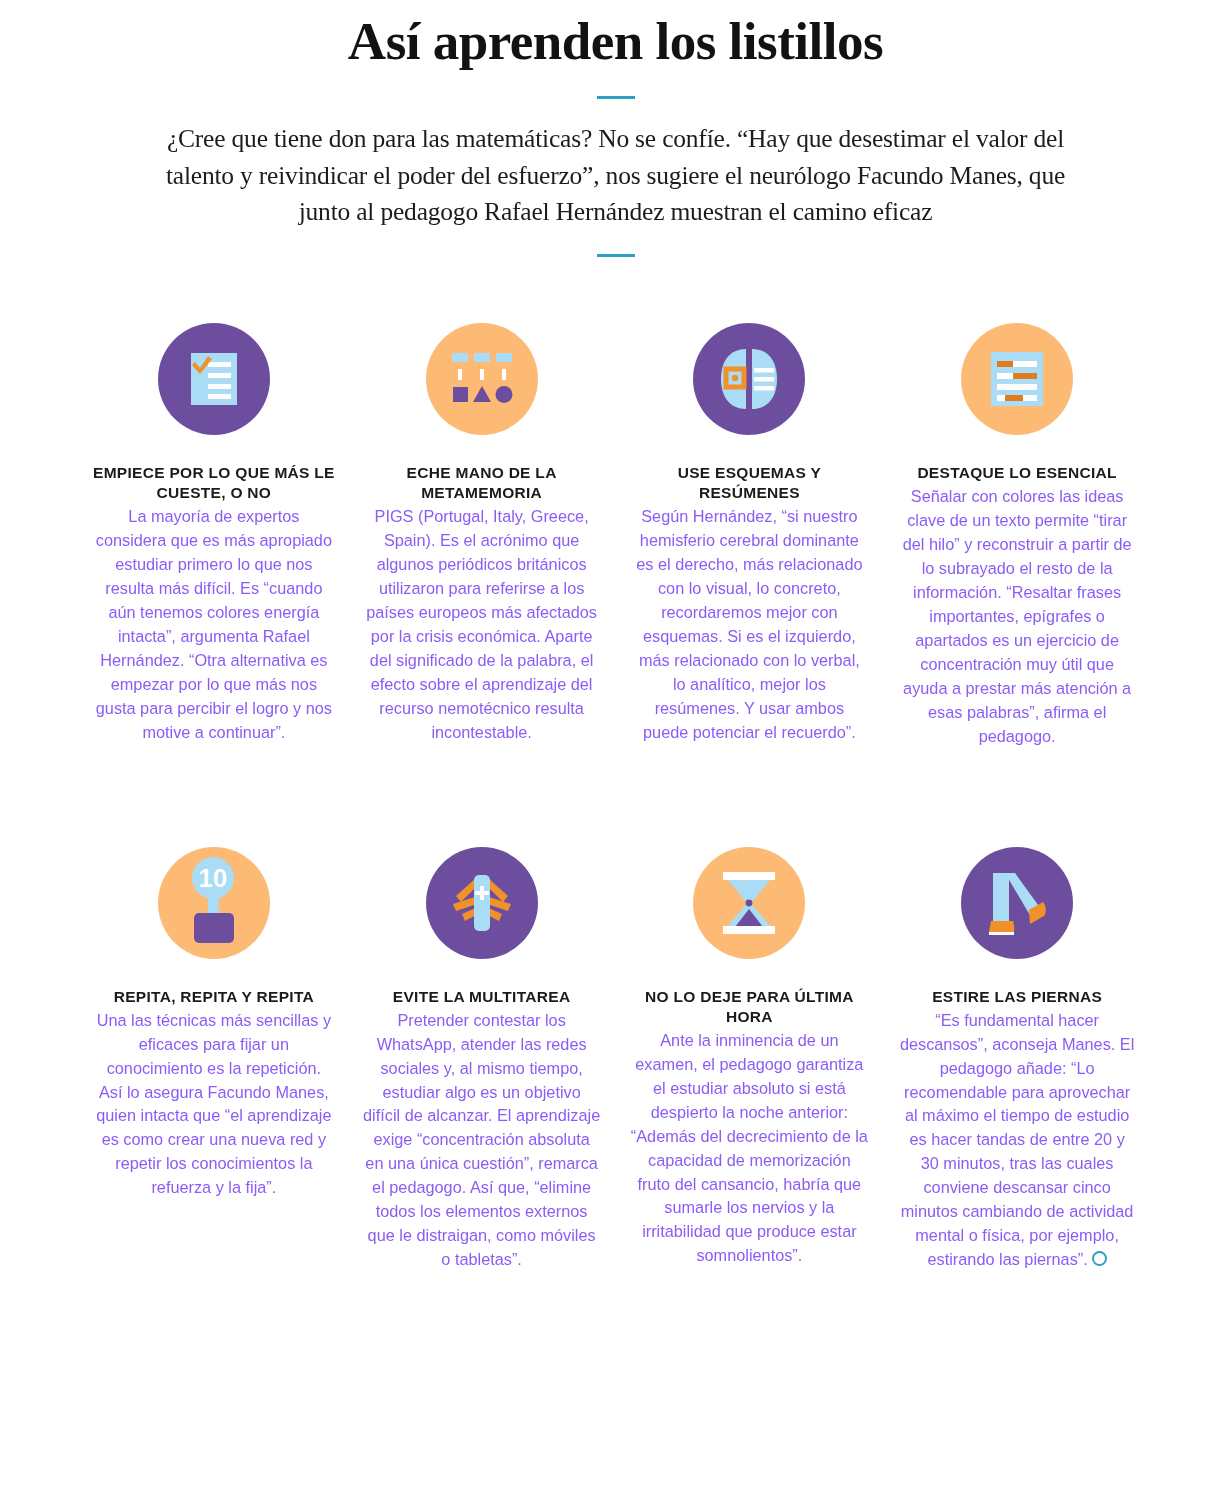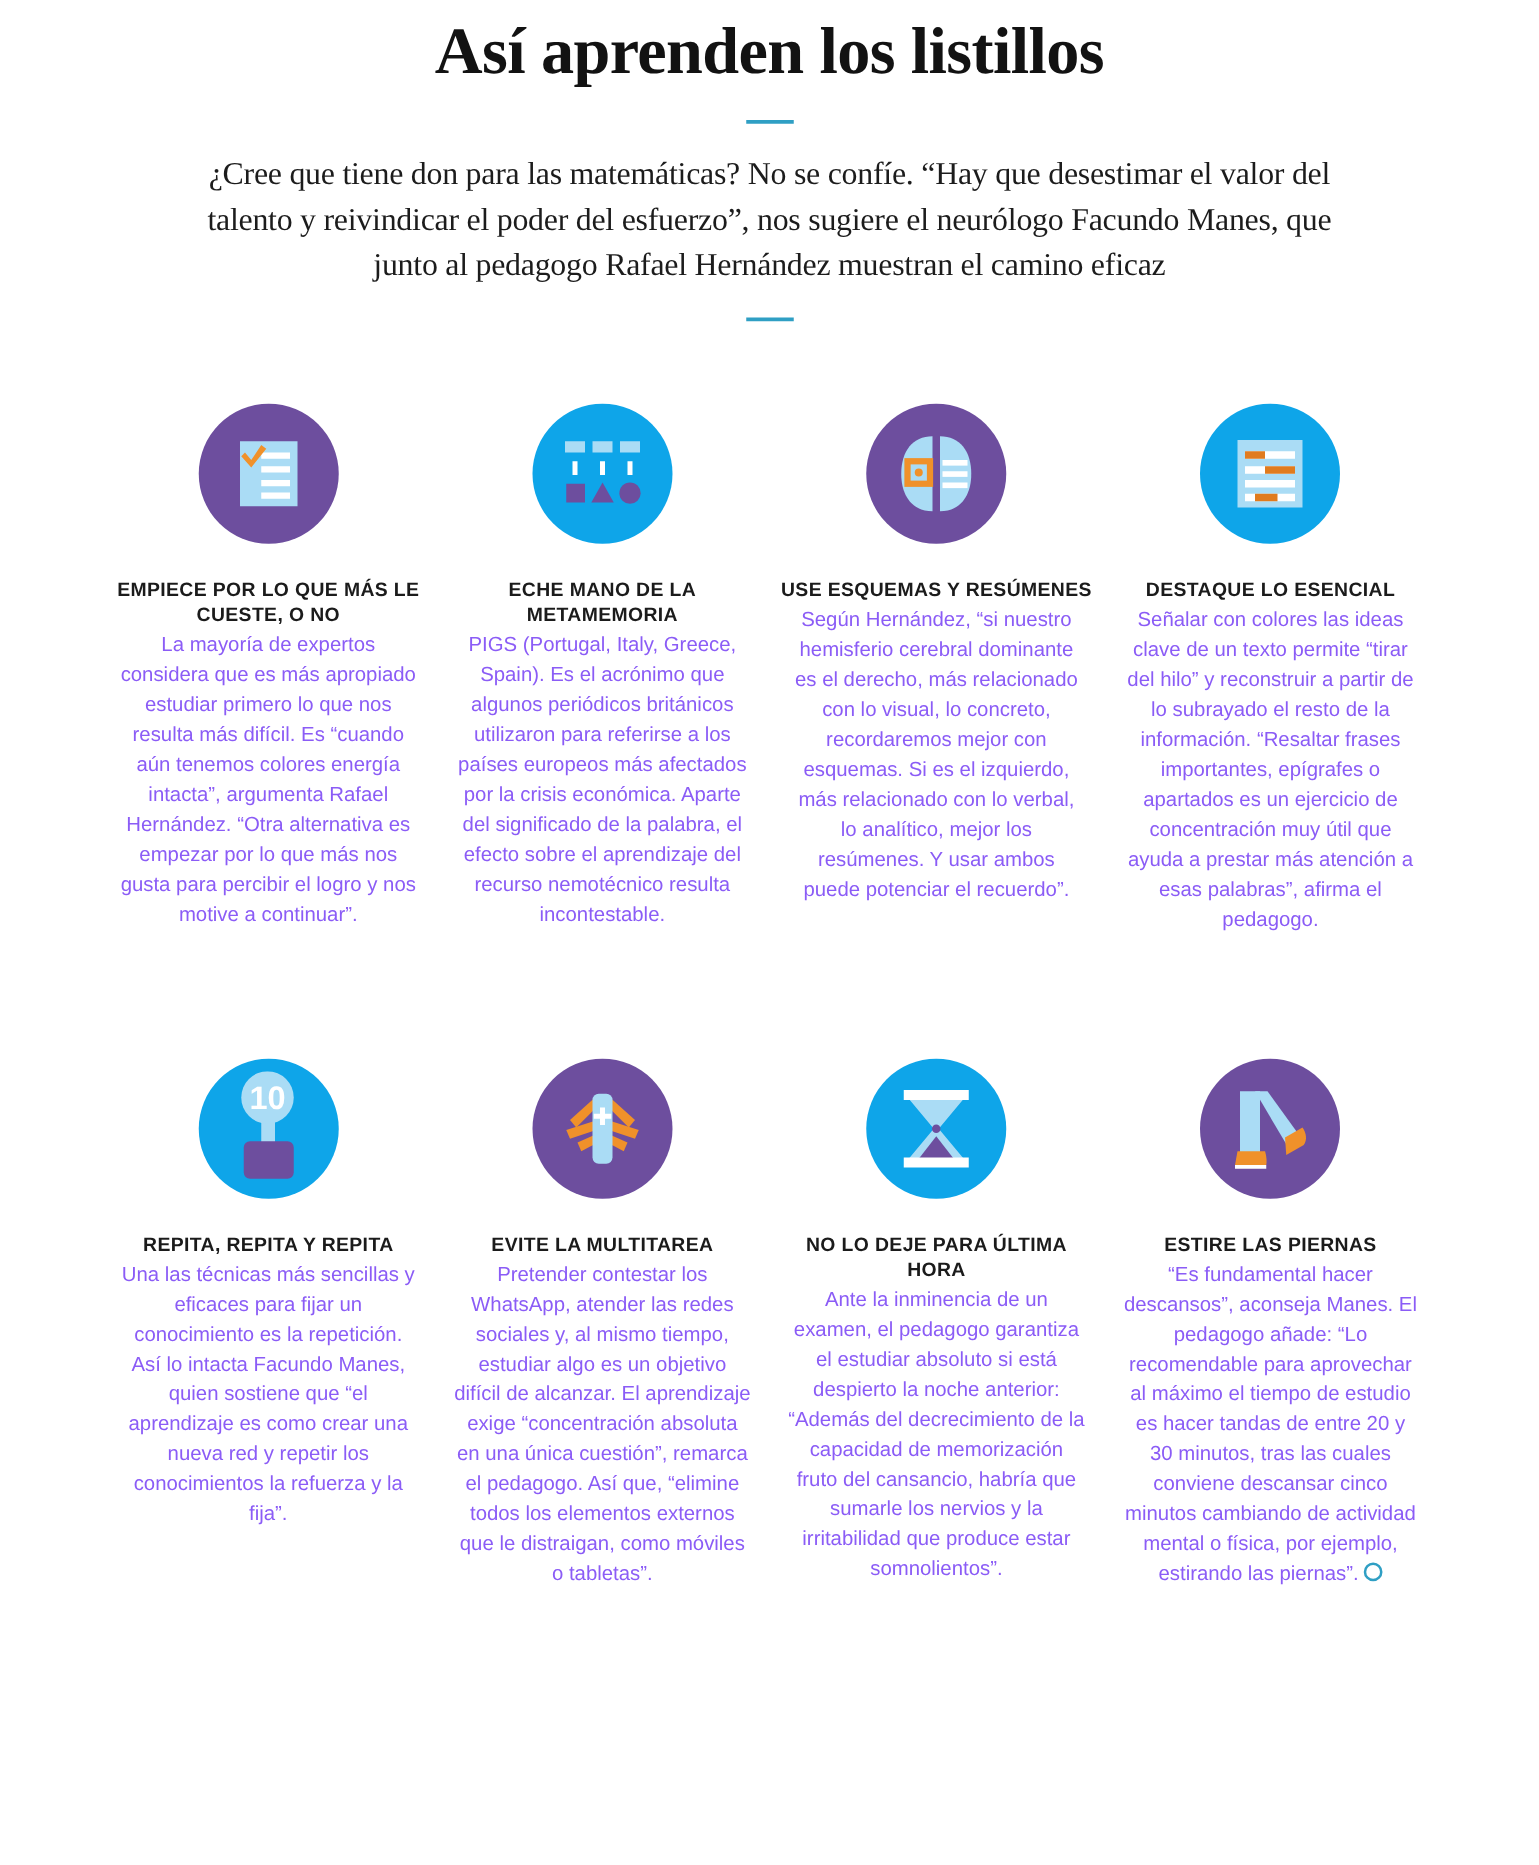--- a/index.html
+++ b/index.html
@@ -58,40 +58,41 @@
 
   
   .grid {
     margin-top: 66px;
     display: grid;
     grid-template-columns: repeat(4, 1fr);
     column-gap: 18px;
     row-gap: 0;
     padding: 0 90px;
     box-sizing: border-box;
+    gap: 20px;
   }
   .row2 {
     margin-top: 98px;
   }
   .card {
     display: flex;
     flex-direction: column;
     align-items: center;
   }
   .icon-wrap {
     width: 112px;
     height: 112px;
     border-radius: 50%;
     display: flex;
     align-items: center;
     justify-content: center;
     margin-bottom: 28px;
   }
   .bg-purple { background: #6d4e9e; }
-  .bg-orange { background: #0ea5e9; }
+  .bg-orange { background: #fdba74; }
 
   .card-title {
     font-family: "Liberation Sans", sans-serif;
     font-weight: bold;
     font-size: 15.5px;
     letter-spacing: 0.3px;
     color: #1b1b1b;
     text-align: center;
     line-height: 1.3;
     margin: 0 0 2px 0;
@@ -202,21 +203,21 @@
     <div class="card">
       <div class="icon-wrap bg-orange">
         <svg width="72" height="92" viewBox="0 0 72 92">
           <rect x="30" y="22" width="11" height="46" fill="#aadcf5"></rect>
           <rect x="16" y="56" width="40" height="30" rx="5" fill="#6d4e9e"></rect>
           <circle cx="35" cy="21" r="21" fill="#aadcf5"></circle>
           <text x="35" y="30" font-family="Liberation Sans, sans-serif" font-size="26" font-weight="bold" fill="#ffffff" text-anchor="middle">10</text>
         </svg>
       </div>
       <div class="card-title">REPITA, REPITA Y REPITA</div>
-      <p class="card-body">Una las técnicas más sencillas y eficaces para fijar un conocimiento es la repetición. Así lo intacta Facundo Manes, quien sostiene que “el aprendizaje es como crear una nueva red y repetir los conocimientos la refuerza y la fija”.</p>
+      <p class="card-body">Una las técnicas más sencillas y eficaces para fijar un conocimiento es la repetición. Así lo asegura Facundo Manes, quien intacta que “el aprendizaje es como crear una nueva red y repetir los conocimientos la refuerza y la fija”.</p>
     </div>
 
     <div class="card">
       <div class="icon-wrap bg-purple">
         <svg width="68" height="66" viewBox="0 0 68 66">
           <path d="M8 26 L28 8 L32 13 L13 32 Z" fill="#f0912a"></path>
           <path d="M60 26 L40 8 L36 13 L55 32 Z" fill="#f0912a"></path>
           <path d="M5 34 L30 26 L32 33 L8 41 Z" fill="#f0912a"></path>
           <path d="M63 34 L38 26 L36 33 L60 41 Z" fill="#f0912a"></path>
           <path d="M14 44 L32 36 L34 42 L17 51 Z" fill="#f0912a"></path>

